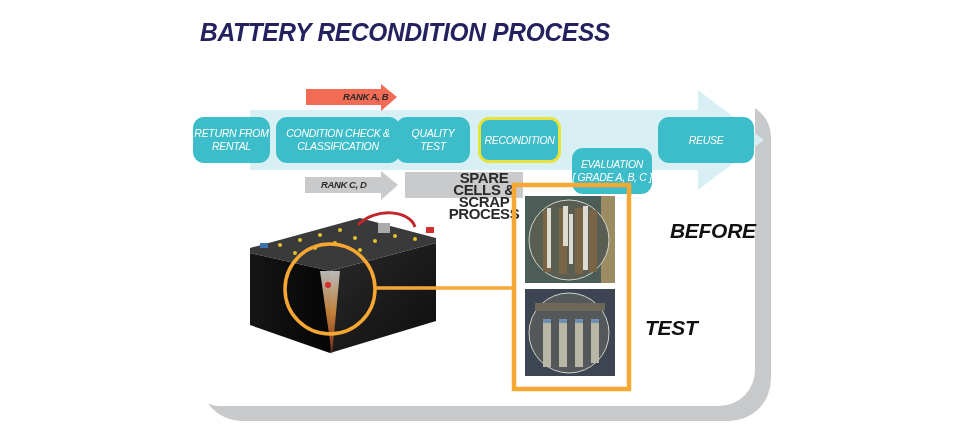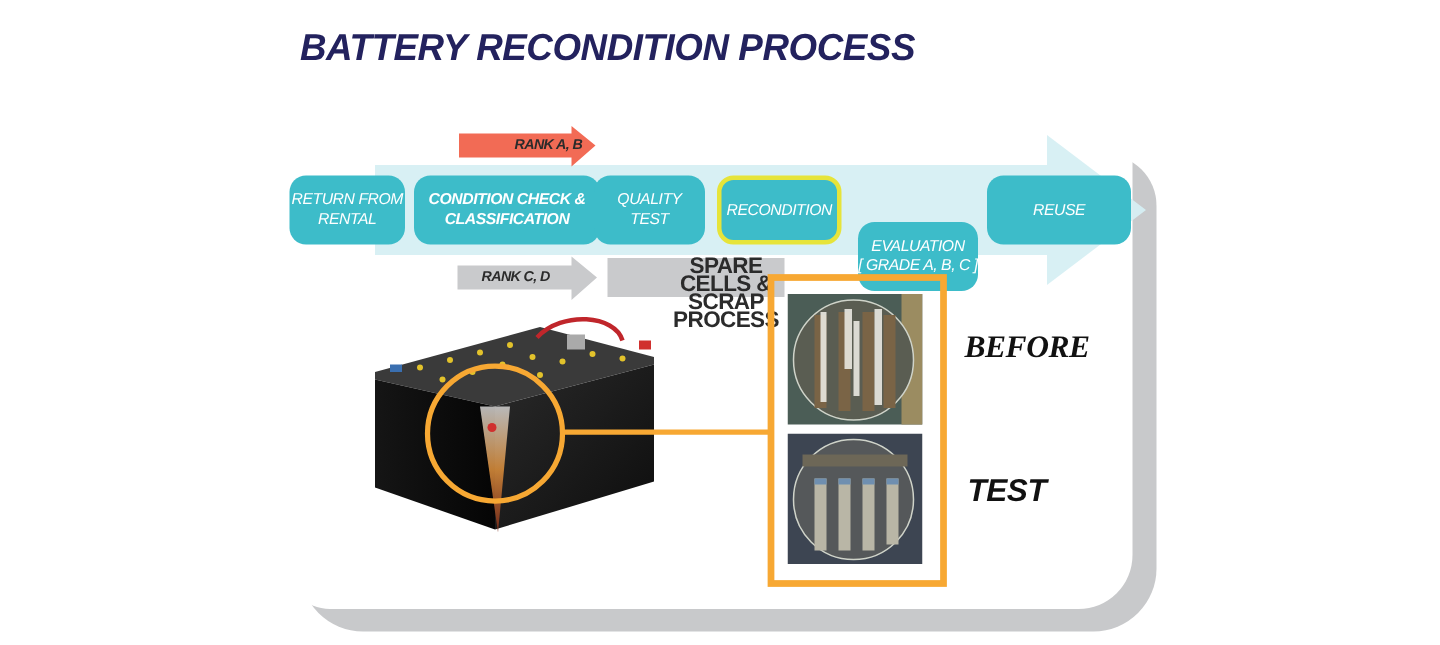--- a/index.html
+++ b/index.html
@@ -36,21 +36,21 @@
 <div id="frame-panel" class="abs"></div>
 
 <div id="title" class="abs">BATTERY RECONDITION PROCESS</div>
 
 <svg id="process-arrow" class="abs" width="580" height="110">
   <polygon points="60,24 508,24 508,4 574,54 508,104 508,84 60,84" fill="#d6eff3" opacity="0.95"></polygon>
 </svg>
 
 <div class="step" style="left:193px;width:77px;">RETURN FROM
 RENTAL</div>
-<div class="step" style="left:276px;width:124px;font-weight:bold;">CONDITION CHECK &amp;
+<div class="step" style="left:276px;width:124px;">CONDITION CHECK &amp;
 CLASSIFICATION</div>
 <div class="step" style="left:396px;width:74px;">QUALITY
 TEST</div>
 <div class="step hl" style="left:478px;width:83px;">RECONDITION</div>
 <div class="step" style="left:572px;width:80px;margin-top:31px;">EVALUATION
 [ GRADE A, B, C ]</div>
 <div class="step" style="left:658px;width:96px;">REUSE</div>
 
 <svg class="abs" style="left:305px;top:83px;" width="95" height="30">
   <polygon points="1,6 76,6 76,1 92,14 76,28 76,22 1,22" fill="#f26b55"></polygon>
@@ -146,14 +146,14 @@
       <rect x="66" y="30" width="8" height="44"></rect>
   </g>
   <g fill="#6f8fb0">
       <rect x="18" y="30" width="8" height="4"></rect>
       <rect x="34" y="30" width="8" height="4"></rect>
       <rect x="50" y="30" width="8" height="4"></rect>
       <rect x="66" y="30" width="8" height="4"></rect>
     </g>
 </svg>
 
-<div class="ba-label" style="left:643px;top:219px;font-family:Liberation Serif, serif;">BEFORE</div>
+<div class="ba-label" style="left:670px;top:219px;">BEFORE</div>
 <div class="ba-label" style="left:645px;top:316px;">TEST</div>
 
 </body></html>

